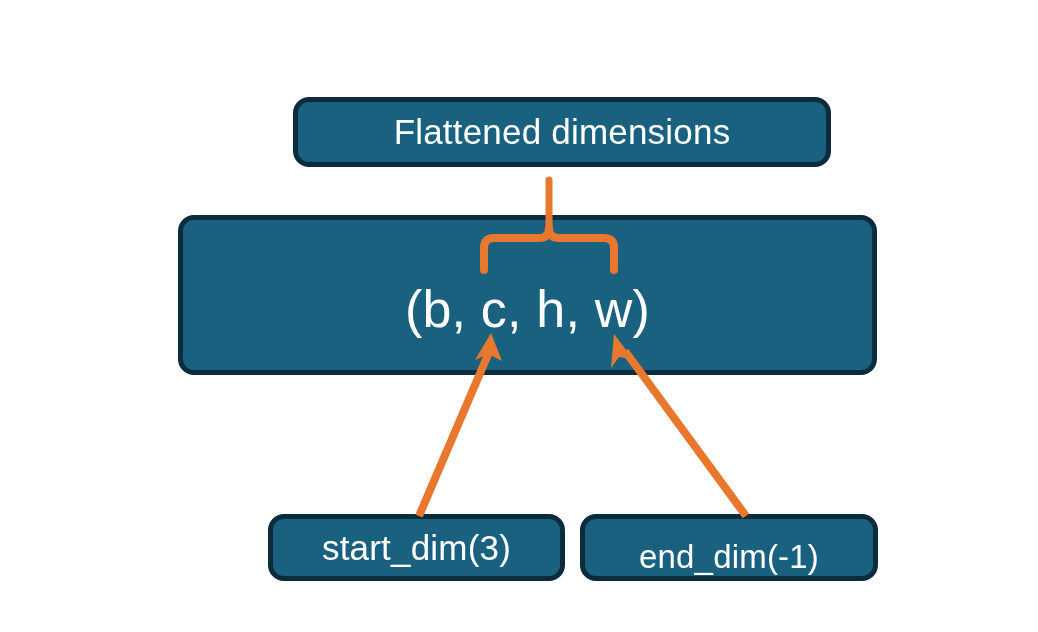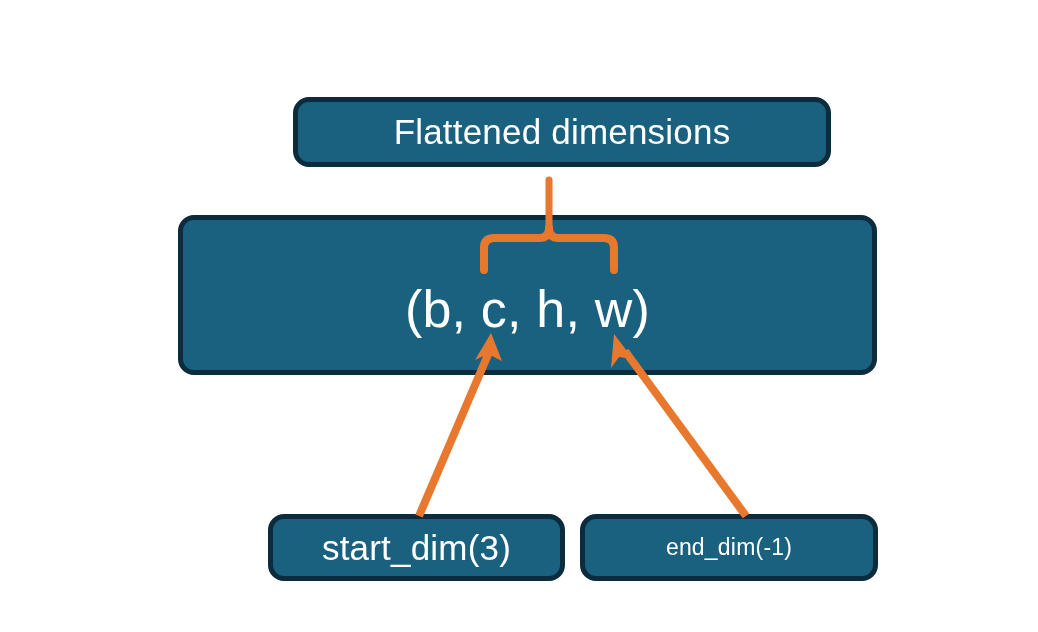--- a/index.html
+++ b/index.html
@@ -59,22 +59,23 @@
     width: 297px;
     height: 67px;
     font-size: 35px;
     z-index: 3;
   }
   #node-end {
     left: 580px;
     top: 514px;
     width: 298px;
     height: 67px;
-    font-size: 23px;
+    font-size: 33px;
     z-index: 3;
+    align-items: flex-end;
   }
   #overlay-under {
     position: absolute;
     left: 0;
     top: 0;
     width: 1038px;
     height: 632px;
     z-index: 2;
     pointer-events: none;
   }

